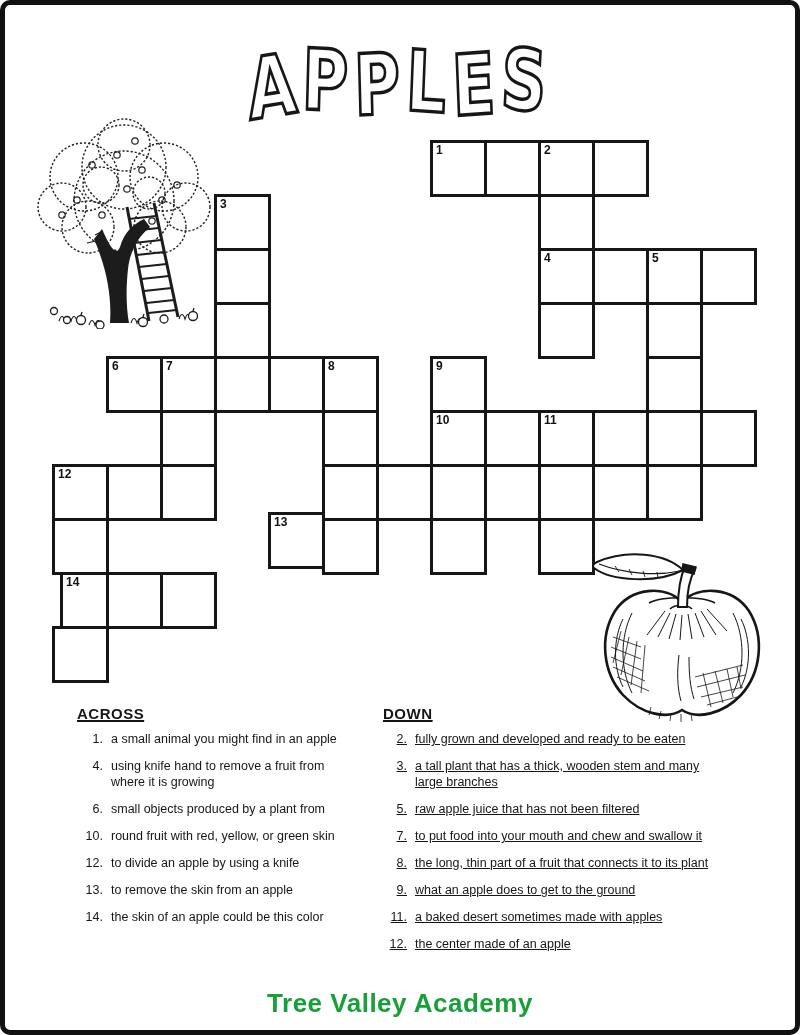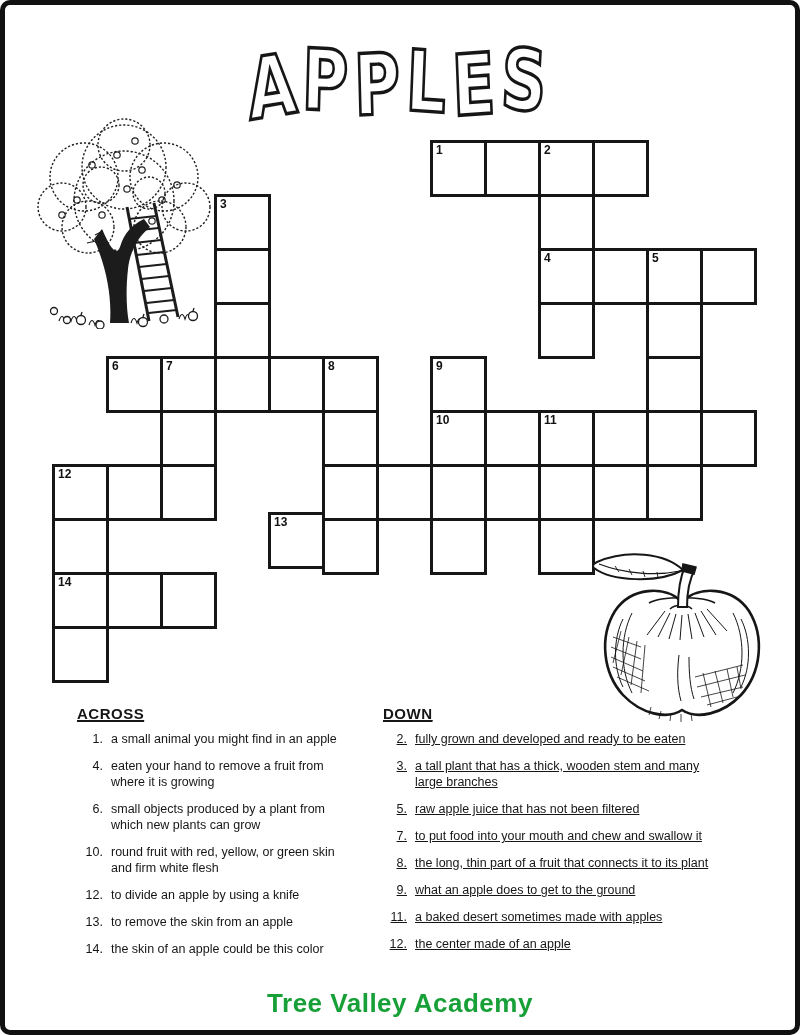--- a/index.html
+++ b/index.html
@@ -192,21 +192,21 @@
       <div class="cell" style="left: 324px; top: 324px;"></div>
       <div class="cell" style="left: 378px; top: 324px;"></div>
       <div class="cell" style="left: 432px; top: 324px;"></div>
       <div class="cell" style="left: 486px; top: 324px;"></div>
       <div class="cell" style="left: 540px; top: 324px;"></div>
       <div class="cell" style="left: 594px; top: 324px;"></div>
       <div class="cell" style="left: 0px; top: 378px;"></div>
       <div class="cell" style="left: 270px; top: 378px;"></div>
       <div class="cell" style="left: 378px; top: 378px;"></div>
       <div class="cell" style="left: 486px; top: 378px;"></div>
-      <div class="cell" style="left: 0px; top: 432px;">
+      <div class="cell" style="left: 8px; top: 432px;">
         <span class="cnum">14</span>
       </div>
       <div class="cell" style="left: 54px; top: 432px;"></div>
       <div class="cell" style="left: 108px; top: 432px;"></div>
       <div class="cell" style="left: 0px; top: 486px;"></div>
     </div>
 
   <svg class="apple-svg" width="192" height="178" viewBox="0 0 192 178">
     <g stroke="#161616" fill="none">
       <path stroke-width="2.6" d="M97,57 C80,40 46,42 30,66 C14,92 18,128 38,150 C56,169 82,175 97,165 C112,175 138,169 156,150 C176,128 180,92 164,66 C148,42 114,40 97,57 Z"></path>
@@ -249,36 +249,34 @@
       <ol class="clue-list">
           <li class="clue-item">
             <span class="clue-num">1.</span>
             <span class="clue-text">
               <div>a small animal you might find in an apple</div>
             </span>
           </li>
           <li class="clue-item">
             <span class="clue-num">4.</span>
             <span class="clue-text">
-              <div>eaten your hand to remove a fruit from</div>
+              <div>using knife hand to remove a fruit from</div>
               <div>where it is growing</div>
             </span>
           </li>
           <li class="clue-item">
             <span class="clue-num">6.</span>
             <span class="clue-text">
               <div>small objects produced by a plant from</div>
-              <div>which new plants can grow</div>
             </span>
           </li>
           <li class="clue-item">
             <span class="clue-num">10.</span>
             <span class="clue-text">
               <div>round fruit with red, yellow, or green skin</div>
-              <div>and firm white flesh</div>
             </span>
           </li>
           <li class="clue-item">
             <span class="clue-num">12.</span>
             <span class="clue-text">
               <div>to divide an apple by using a knife</div>
             </span>
           </li>
           <li class="clue-item">
             <span class="clue-num">13.</span>

